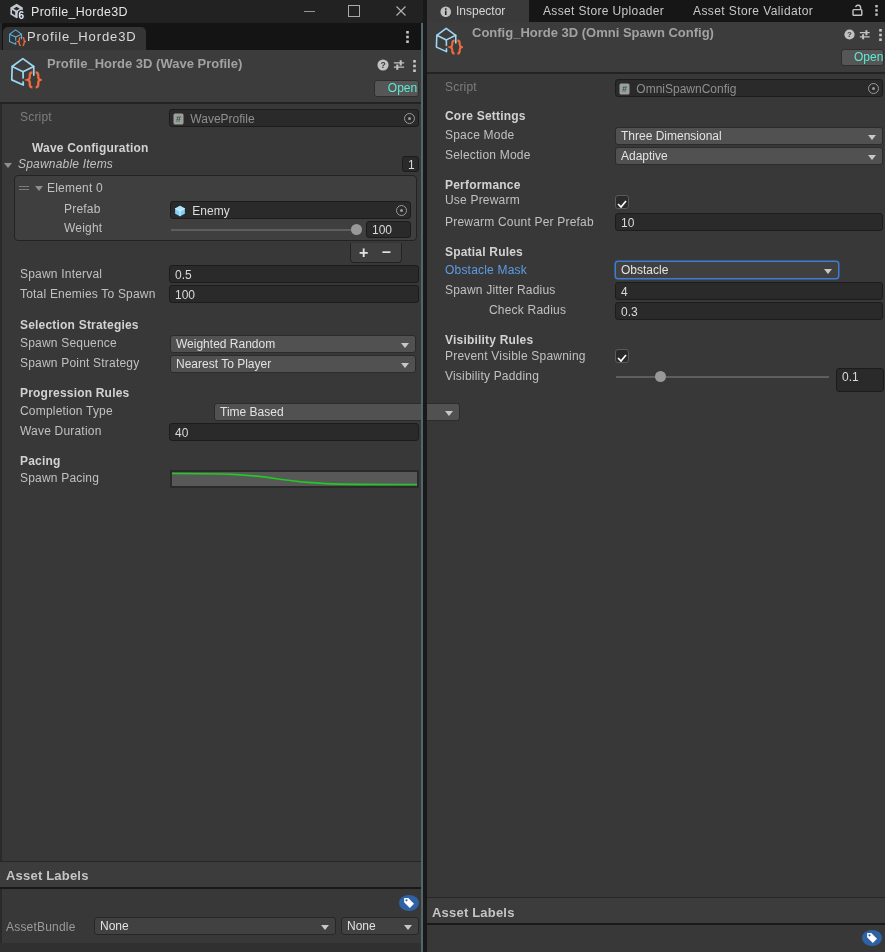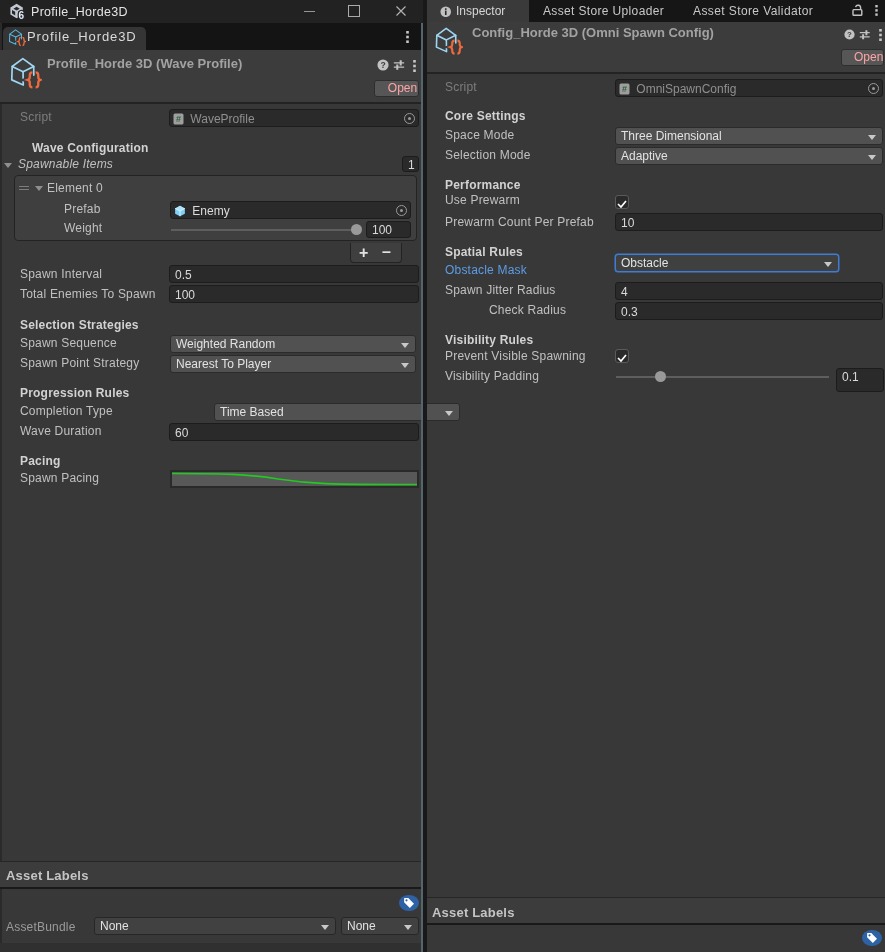--- a/index.html
+++ b/index.html
@@ -9,21 +9,21 @@
 .lab { position:absolute; font-size:12px; color:#c0c0c0; white-space:nowrap; letter-spacing:0.2px; }
 .dim { color:#7d7d7d; }
 .hd { position:absolute; font-size:12px; font-weight:bold; color:#d2d2d2; white-space:nowrap; letter-spacing:0.2px; }
 .tf { position:absolute; background:#2a2a2a; border:1px solid #1c1c1c; border-radius:3px; font-size:12px; color:#dadada; padding-left:5px; padding-top:1px; height:18px; line-height:16px; }
 .dd { position:absolute; background:#515151; border:1px solid #2b2b2b; border-radius:3px; font-size:12px; color:#e2e2e2; padding-left:5px; height:18px; line-height:16px; }
 .arr { position:absolute; right:6px; top:7px; width:0; height:0; border-left:4px solid transparent; border-right:4px solid transparent; border-top:5px solid #c8c8c8; }
 .fold { position:absolute; width:0; height:0; border-left:4.5px solid transparent; border-right:4.5px solid transparent; border-top:5.5px solid #8f8f8f; }
 .cb { position:absolute; width:14px; height:14px; background:#2a2a2a; border:1px solid #5a5a5a; border-radius:3px; }
 .picker { position:absolute; right:3px; top:3px; width:11px; height:11px; border:1px solid #9a9a9a; border-radius:50%; }
 .picker::after { content:""; position:absolute; left:3px; top:3px; width:3px; height:3px; background:#9a9a9a; border-radius:50%; }
-.open-btn { position:absolute; background:#565656; border:1px solid #2e2e2e; border-radius:3px; color:#fca5a5; font-size:12px; text-align:center;padding-left:12px; }
+.open-btn { position:absolute; background:#565656; border:1px solid #2e2e2e; border-radius:3px; color:#5eead4; font-size:12px; text-align:center;padding-left:12px; }
 </style>
 </head>
 <body>
 <div id="stage">
 
 <div class="a" style="left:0;top:0;width:424px;height:23px;background:#222222;"></div>
 <svg class="a" style="left:9px;top:3px;" width="16" height="17" viewBox="0 0 16 17">
       <path d="M7.6 0.8 13.8 4.4 V11.6 L7.6 15.2 1.4 11.6 V4.4 Z" fill="#c3c9cf"></path>
       <path d="M7.6 3.8 10.8 5.7 7.6 7.6 4.4 5.7 Z M3 6.9 6.2 8.8 6.2 12.5 3 10.6 Z M12.2 6.9 12.2 10.6 9 12.5 9 8.8 Z" fill="#25292e"></path>
       <text x="12.3" y="16.2" text-anchor="middle" font-family="Liberation Sans" font-size="10" font-weight="bold" fill="#e8edf2" stroke="#25292e" stroke-width="2.6" paint-order="stroke">6</text>
@@ -141,21 +141,21 @@
 <div class="hd" style="left:20px;top:318px;">Selection Strategies</div>
 <div class="lab" style="left:20px;top:336px;">Spawn Sequence</div>
 <div class="dd" style="left:170px;top:335px;width:246px;">Weighted Random<div class="arr"></div></div>
 <div class="lab" style="left:20px;top:356px;">Spawn Point Strategy</div>
 <div class="dd" style="left:170px;top:355px;width:246px;">Nearest To Player<div class="arr"></div></div>
 
 <div class="hd" style="left:20px;top:386px;">Progression Rules</div>
 <div class="lab" style="left:20px;top:404px;">Completion Type</div>
 <div class="dd" style="left:170px;top:403px;width:246px;margin-left:44px;">Time Based<div class="arr"></div></div>
 <div class="lab" style="left:20px;top:424px;">Wave Duration</div>
-<div class="tf" style="left:169px;top:423px;width:250px;">60</div>
+<div class="tf" style="left:169px;top:423px;width:250px;">40</div>
 
 <div class="hd" style="left:20px;top:454px;">Pacing</div>
 <div class="lab" style="left:20px;top:471px;">Spawn Pacing</div>
 <div class="a" style="left:170px;top:470px;width:249px;height:18px;background:#585858;border:2px solid #2a2a2a;">
   <svg width="245" height="14" viewBox="0 0 245 14">
         <path d="M0 1.5 C50 1.5 76 2.2 106 7 C138 11.9 156 12.5 245 12.5" fill="none" stroke="#1ecb1e" stroke-width="1.7"></path>
       </svg>
 </div>
 
 <div class="a" style="left:0;top:861px;width:424px;height:28px;background:#3c3c3c;border-top:1px solid #262626;border-bottom:2px solid #191919;"></div>
@@ -244,21 +244,21 @@
 <div class="hd" style="left:445px;top:178px;">Performance</div>
 <div class="lab" style="left:445px;top:193px;">Use Prewarm</div>
 <div class="cb" style="left:615px;top:195px;"><svg width="12" height="12" viewBox="0 0 12 12">
         <path d="M2 6 5 9 10 3" fill="none" stroke="#ffffff" stroke-width="1.7"></path>
       </svg></div>
 <div class="lab" style="left:445px;top:215px;">Prewarm Count Per Prefab</div>
 <div class="tf" style="left:615px;top:213px;width:268px;">10</div>
 
 <div class="hd" style="left:445px;top:245px;text-align:right;">Spatial Rules</div>
 <div class="lab" style="left:445px;top:263px;color:#5c9ce6;">Obstacle Mask</div>
-<div class="dd" style="left:615px;top:254px;width:224px;background:#404040;border:1px solid #3d7dd8;box-shadow:0 0 0 0.5px #3d7dd8;">Obstacle<div class="arr"></div></div>
+<div class="dd" style="left:615px;top:261px;width:224px;background:#404040;border:1px solid #3d7dd8;box-shadow:0 0 0 0.5px #3d7dd8;">Obstacle<div class="arr"></div></div>
 <div class="lab" style="left:445px;top:283px;">Spawn Jitter Radius</div>
 <div class="tf" style="left:615px;top:282px;width:268px;">4</div>
 <div class="lab" style="left:445px;top:303px;margin-left:44px;">Check Radius</div>
 <div class="tf" style="left:615px;top:302px;width:268px;">0.3</div>
 
 <div class="hd" style="left:445px;top:333px;">Visibility Rules</div>
 <div class="lab" style="left:445px;top:349px;">Prevent Visible Spawning</div>
 <div class="cb" style="left:615px;top:349px;"><svg width="12" height="12" viewBox="0 0 12 12">
         <path d="M2 6 5 9 10 3" fill="none" stroke="#ffffff" stroke-width="1.7"></path>
       </svg></div>

